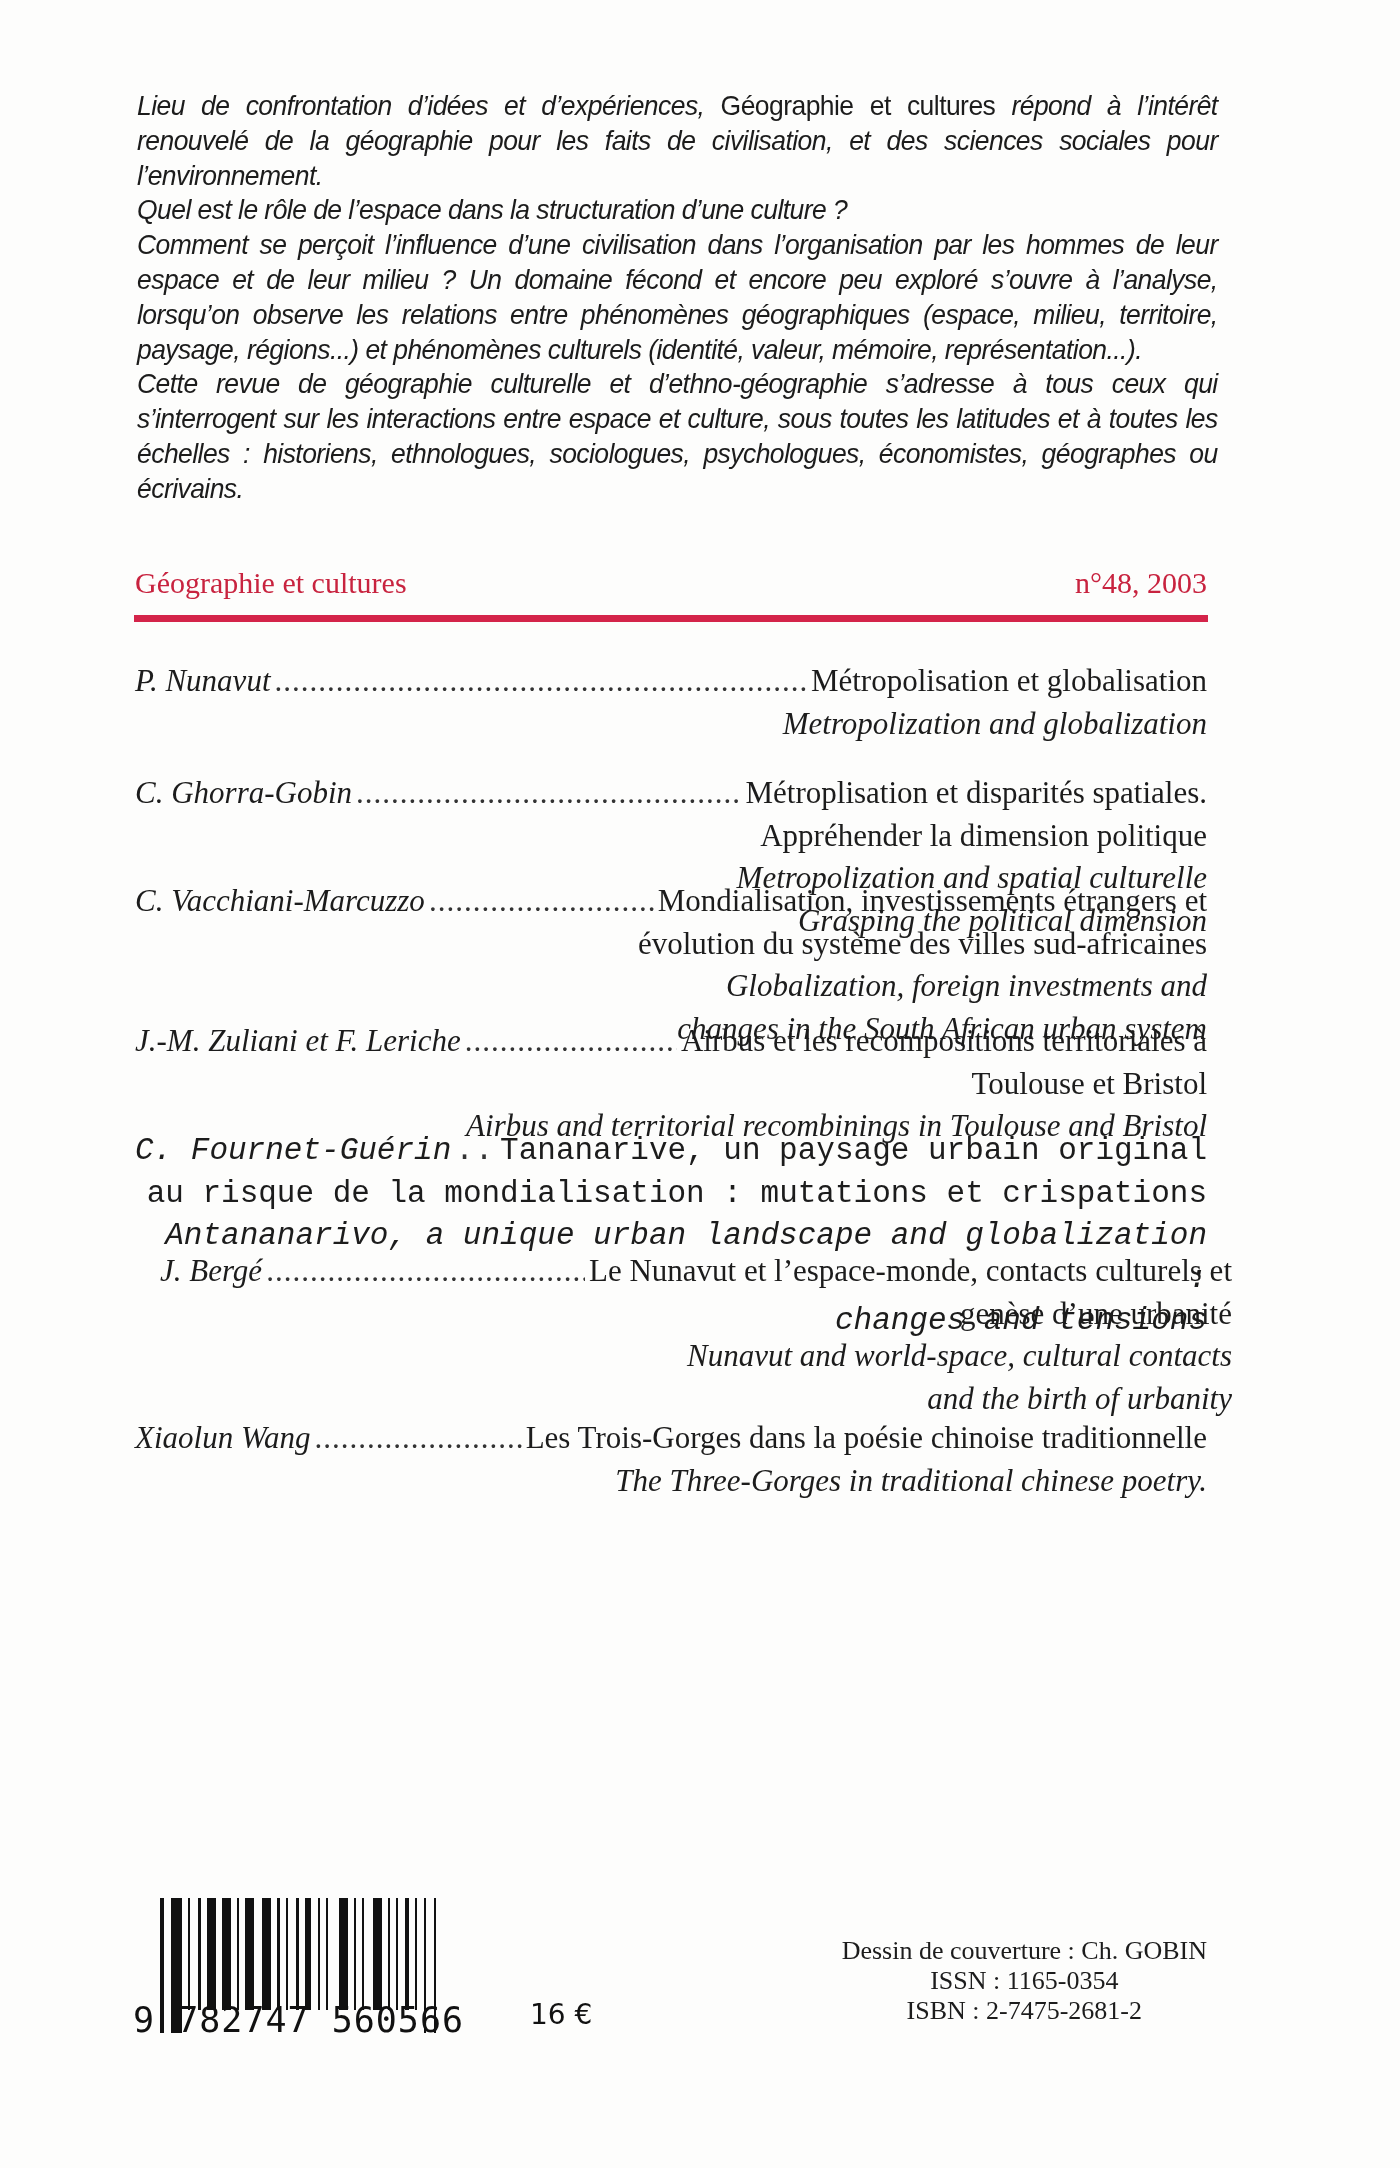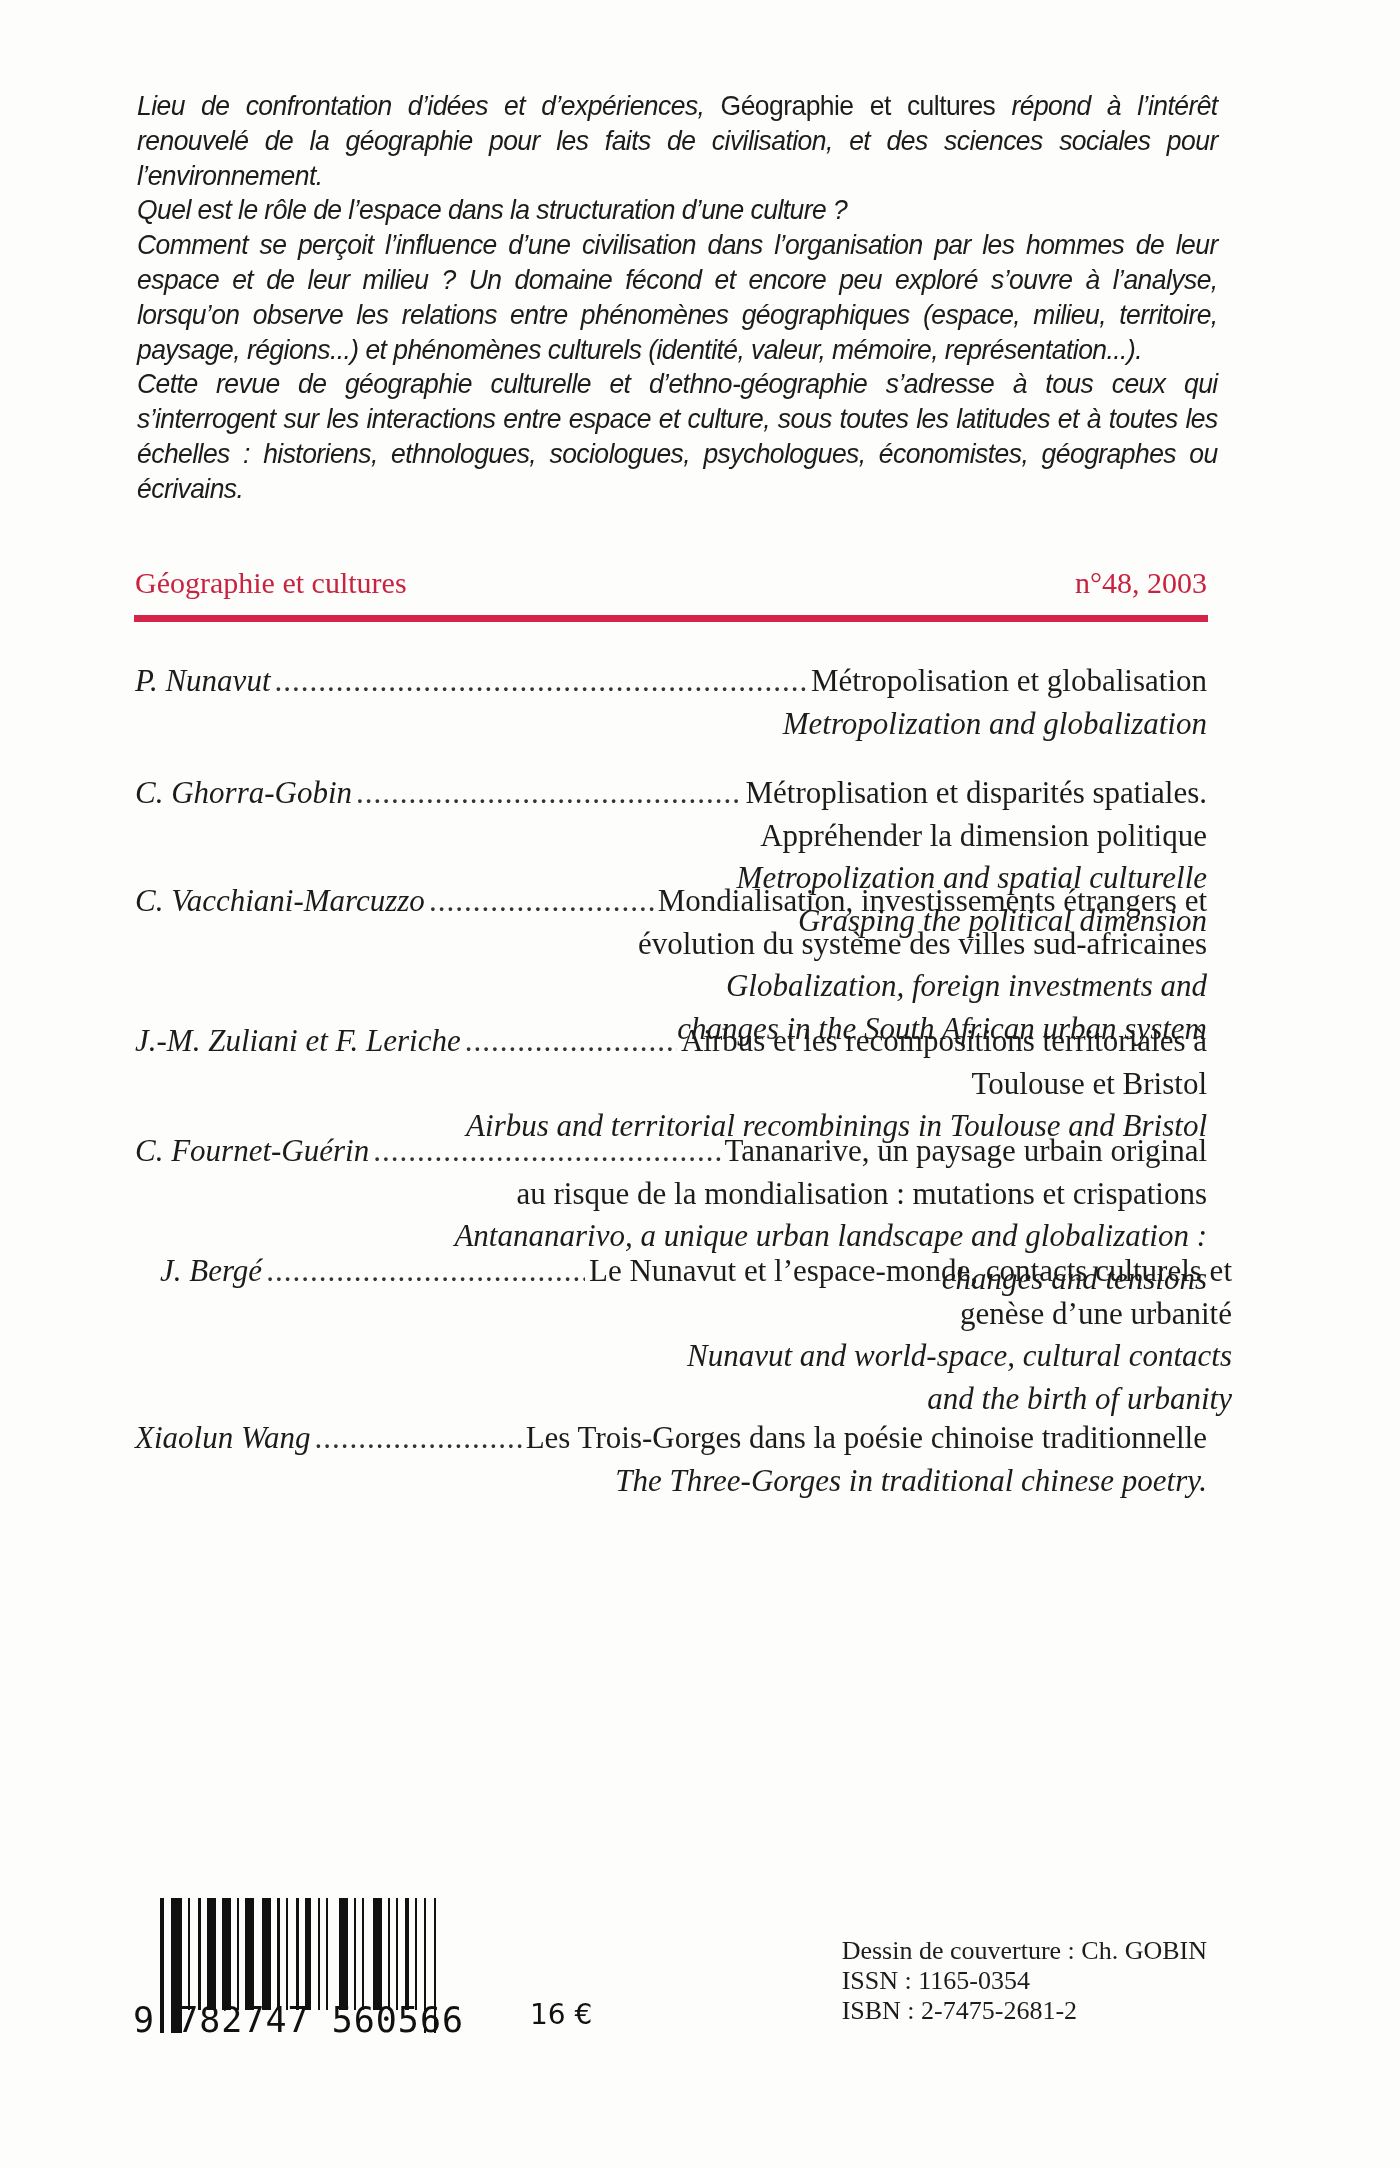--- a/index.html
+++ b/index.html
@@ -33,21 +33,21 @@
   .dots { flex:1; overflow:hidden; margin:0 4px; color:#333; letter-spacing:1px; }
   .dots::before { content:"................................................................................................................................................................................................"; }
   .cont { text-align:right; }
   .en { text-align:right; font-style:italic; }
 
   .barcode { position:absolute; left:160px; top:1898px; width:320px; height:130px; }
   .bar { position:absolute; top:0; background:#111; }
   .isbn13 { position:absolute; left:133px; top:2000px; font-family:"DejaVu Sans Mono", monospace;
     font-size:35px; color:#111; letter-spacing:1px; background:transparent; }
   .price { position:absolute; left:530px; top:1998px; font-family:"DejaVu Sans", sans-serif; font-size:28px; color:#111; }
-  .credits { position:absolute; right:193px; top:1936px; text-align:left;
+  .credits { position:absolute; right:193px; top:1936px; text-align:center;
     font-family:"Liberation Serif", serif; font-size:26px; line-height:30px; color:#1c1c1c; }
 </style>
 </head>
 <body>
 
 <div class="intro" id="intro">
     <p>Lieu de confrontation d’idées et d’expériences, <span class="upright">Géographie et cultures</span> répond à l’intérêt renouvelé de la géographie pour les faits de civilisation, et des sciences sociales pour l’environnement.</p>
     <p>Quel est le rôle de l’espace dans la structuration d’une culture ?</p>
     <p>Comment se perçoit l’influence d’une civilisation dans l’organisation par les hommes de leur espace et de leur milieu ? Un domaine fécond et encore peu exploré s’ouvre à l’analyse, lorsqu’on observe les relations entre phénomènes géographiques (espace, milieu, territoire, paysage, régions...) et phénomènes culturels (identité, valeur, mémoire, représentation...).</p>
     <p>Cette revue de géographie culturelle et d’ethno-géographie s’adresse à tous ceux qui s’interrogent sur les interactions entre espace et culture, sous toutes les latitudes et à toutes les échelles : historiens, ethnologues, sociologues, psychologues, économistes, géographes ou écrivains.</p>
@@ -90,21 +90,21 @@
     </div>
     <div class="entry" style="top: 360px;">
       <div class="line">
         <span class="author">J.-M. Zuliani et F. Leriche</span>
         <span class="dots"></span>
         <span>Airbus et les recompositions territoriales à</span>
       </div>
       <div class="cont">Toulouse et Bristol</div>
       <div class="en">Airbus and territorial recombinings in Toulouse and Bristol</div>
     </div>
-    <div class="entry" style="top: 470px;">
+    <div class="entry" style="top: 470px; font-family: Liberation Mono, monospace;">
       <div class="line">
         <span class="author">C. Fournet-Guérin</span>
         <span class="dots"></span>
         <span>Tananarive, un paysage urbain original</span>
       </div>
       <div class="cont">au risque de la mondialisation : mutations et crispations</div>
       <div class="en">Antananarivo, a unique urban landscape and globalization :</div>
       <div class="en">changes and tensions</div>
     </div>
     <div class="entry" style="top: 590px; margin-left: 25px;">

